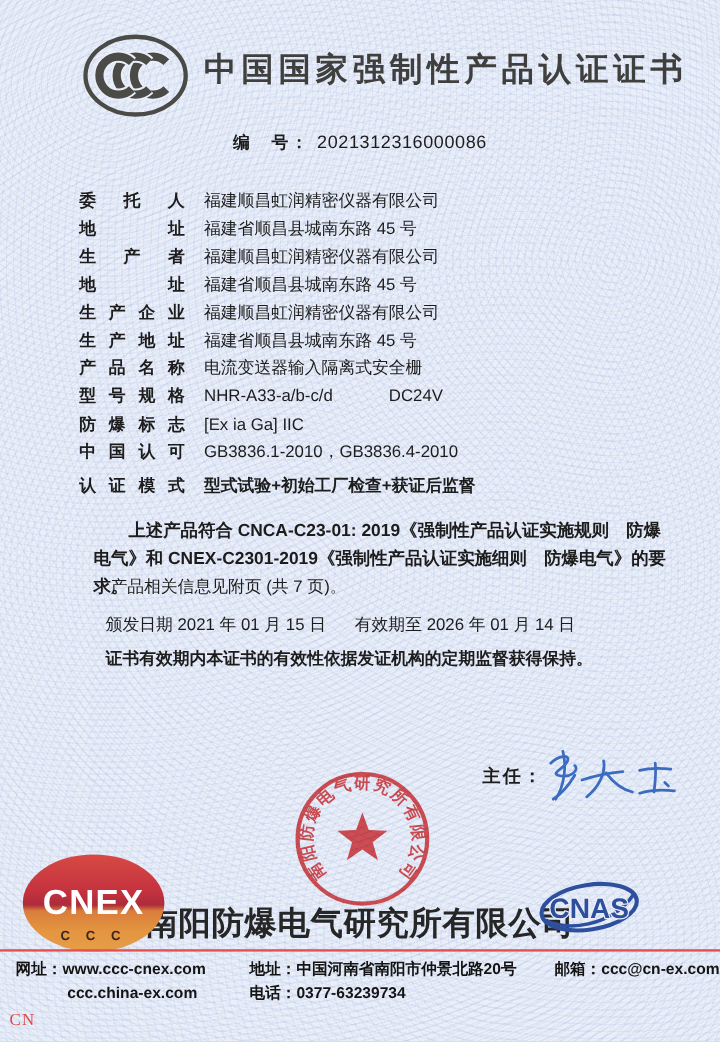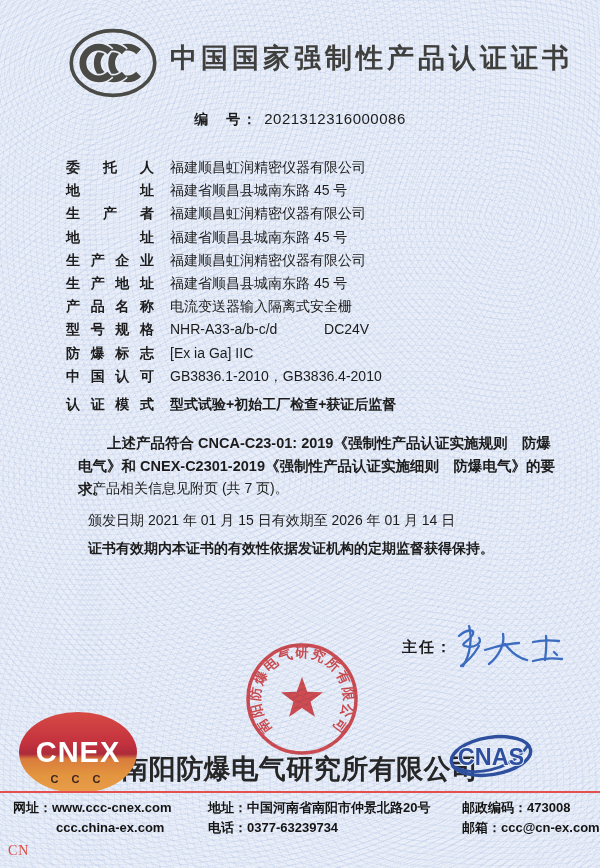--- a/index.html
+++ b/index.html
@@ -27,21 +27,21 @@
   .frow { display:flex; margin-bottom:8.2px; line-height:15px; }
   .flabel { display:inline-block; width:88px; font-weight:bold; font-size:14px;
             text-align:justify; text-align-last:justify; flex:0 0 88px; }
   .fvalue { margin-left:16px; font-size:14px; white-space:pre-wrap; }
   .mode-row { margin-top:13px; }
   .mode-row .fvalue { font-weight:bold; }
 
   .statement { position:absolute; left:78px; top:432px; width:480px;
     font-size:14.5px; font-weight:bold; line-height:23px; text-indent:2em; }
   .attach-note { position:absolute; left:64px; top:480px; width:480px; font-size:14px; text-indent:2em; }
-  .dates { position:absolute; left:88px; top:512px; font-size:14px; display:flex; }
+  .dates { position:absolute; left:88px; top:512px; font-size:14px; display:flex;gap:24px; }
   .dates .expiry { }
   .validity { position:absolute; left:88px; top:540px; width:470px; font-size:14px; font-weight:bold; }
 
   .director { position:absolute; left:402px; top:638px; font-size:15px; font-weight:bold; letter-spacing:2px; }
   .signature { position:absolute; left:445px; top:616px; }
 
   .stamp { position:absolute; left:237px; top:634px; opacity:0.88; mix-blend-mode:multiply; z-index:5; }
 
   .issuer-name { position:absolute; left:0; top:751px; width:100%; text-align:center;
     font-size:27px; font-weight:bold; letter-spacing:0.5px; color:#262626; }
@@ -202,21 +202,20 @@
   <div class="footer">
     <div class="fcol fcol1">
       <div class="l1"><span>网址：</span><span>www.ccc-cnex.com</span></div>
       <div class="l2"><span>ccc.china-ex.com</span></div>
     </div>
     <div class="fcol fcol2">
       <div class="l1"><span>地址：</span><span>中国河南省南阳市仲景北路20号</span></div>
       <div class="l2"><span>电话：</span><span>0377-63239734</span></div>
     </div>
     <div class="fcol fcol3">
-      <div class="l1"><span>邮政编码：</span><span>473008</span></div>
       <div class="l2"><span>邮箱：</span><span>ccc@cn-ex.com</span></div>
     </div>
   </div>
 
   <div class="serial">
     <span class="pre">CN</span>
   </div>
 
 </div>
 

